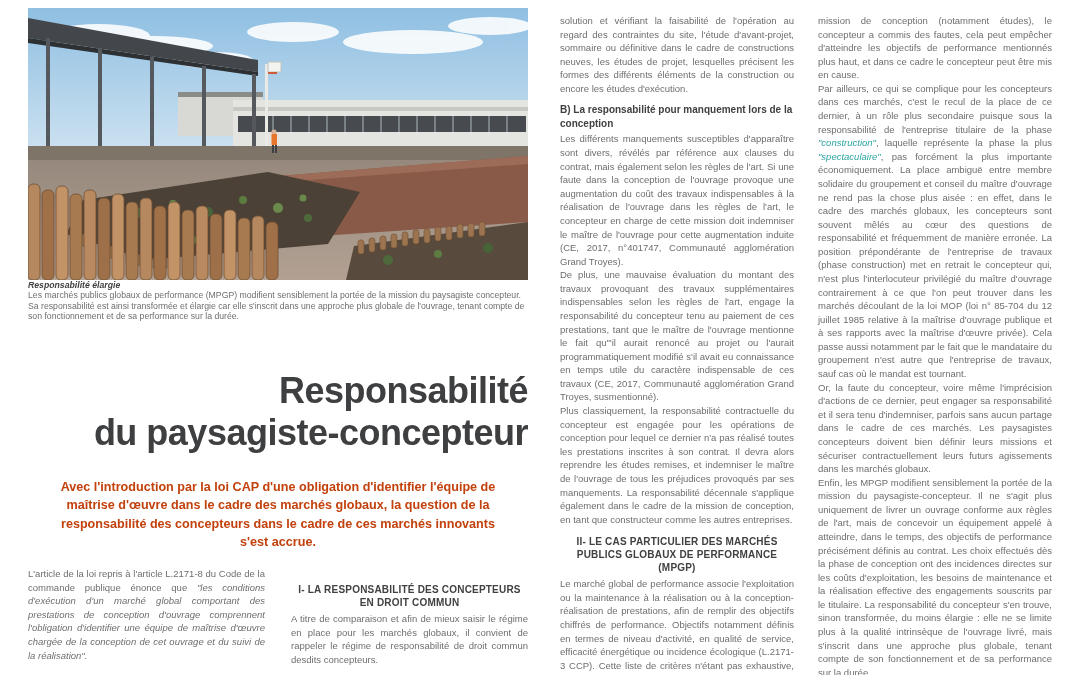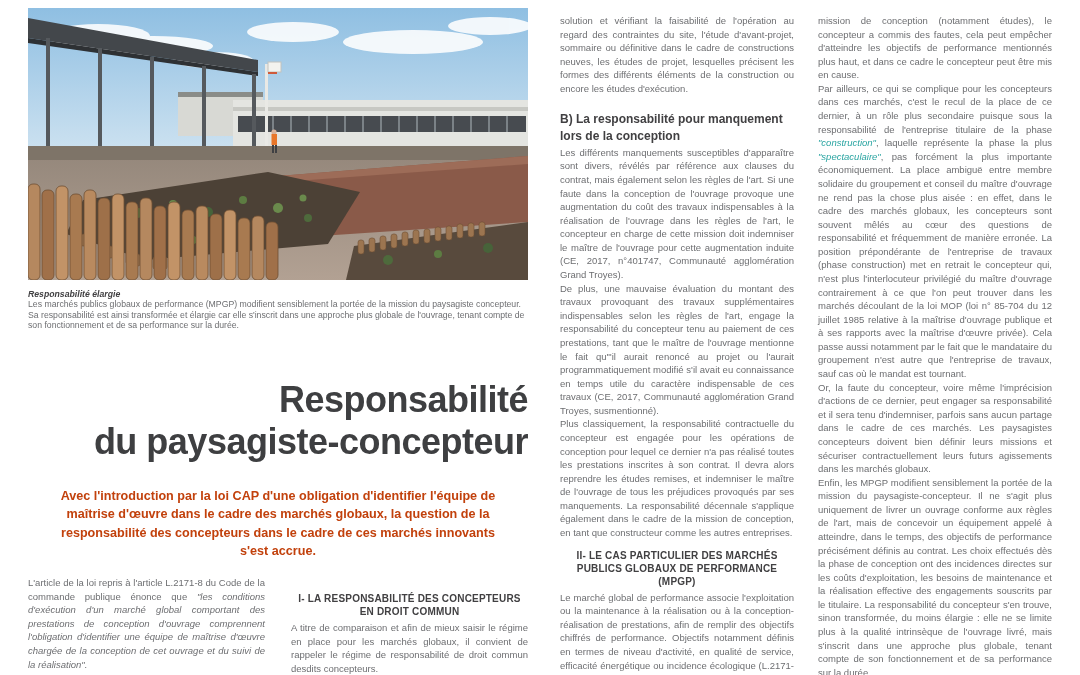--- a/index.html
+++ b/index.html
@@ -8,21 +8,21 @@
   body {
     width:1080px; height:675px; overflow:hidden;
     background:#ffffff;
     font-family:"Liberation Sans", sans-serif;
   }
   .spread { position:relative; width:1080px; height:675px; background:#fff; overflow:hidden; }
 
   
   .left-page { position:absolute; left:28px; top:8px; width:500px; }
   .photo-wrap { width:500px; height:272px; overflow:hidden; background:#9cc4e2; }
-  .caption { margin-top:9px; font-size:8.7px; line-height:1.2; color:#6d6e71; }
+  .caption { font-size:8.7px; line-height:1.2; color:#6d6e71; }
   .caption .lead { font-weight:bold; font-style:italic; color:#414042; display:block; }
   .main-title {
     margin-top:48px; text-align:right; font-weight:700;
     font-size:36px; line-height:1.17; letter-spacing:-0.5px; color:#3e3f41;
   }
   .standfirst {
     margin:16px auto 0; width:456px; text-align:center;
     font-weight:bold; font-size:12.6px; line-height:1.45; color:#c2410c;
   }
   .left-cols { margin-top:16px; display:flex; gap:26px; }
@@ -33,21 +33,21 @@
   .right-page .col { width:234px; }
 
   
   .body-text p { margin:0; font-size:9.5px; line-height:1.43; color:#6d6e71; text-align:justify; }
   .sec-heading {
     margin:9px 0 3px; font-size:10px; font-weight:bold; line-height:1.3;
     color:#414042; letter-spacing:0.2px; text-align:center;
   }
   .sec-heading.first { margin-top:16px; }
   .sub-heading {
-    margin:16px 0 2px; font-size:12px; font-weight:bold; line-height:1.35;
+    margin:8px 0 2px; font-size:10px; font-weight:bold; line-height:1.35;
     color:#414042; text-align:left;
   }
   .seg-i  { font-style:italic; }
   .seg-ti { font-style:italic; color:var(--teal); }
 </style>
 </head>
 <body>
 
 <div class="spread">
 

